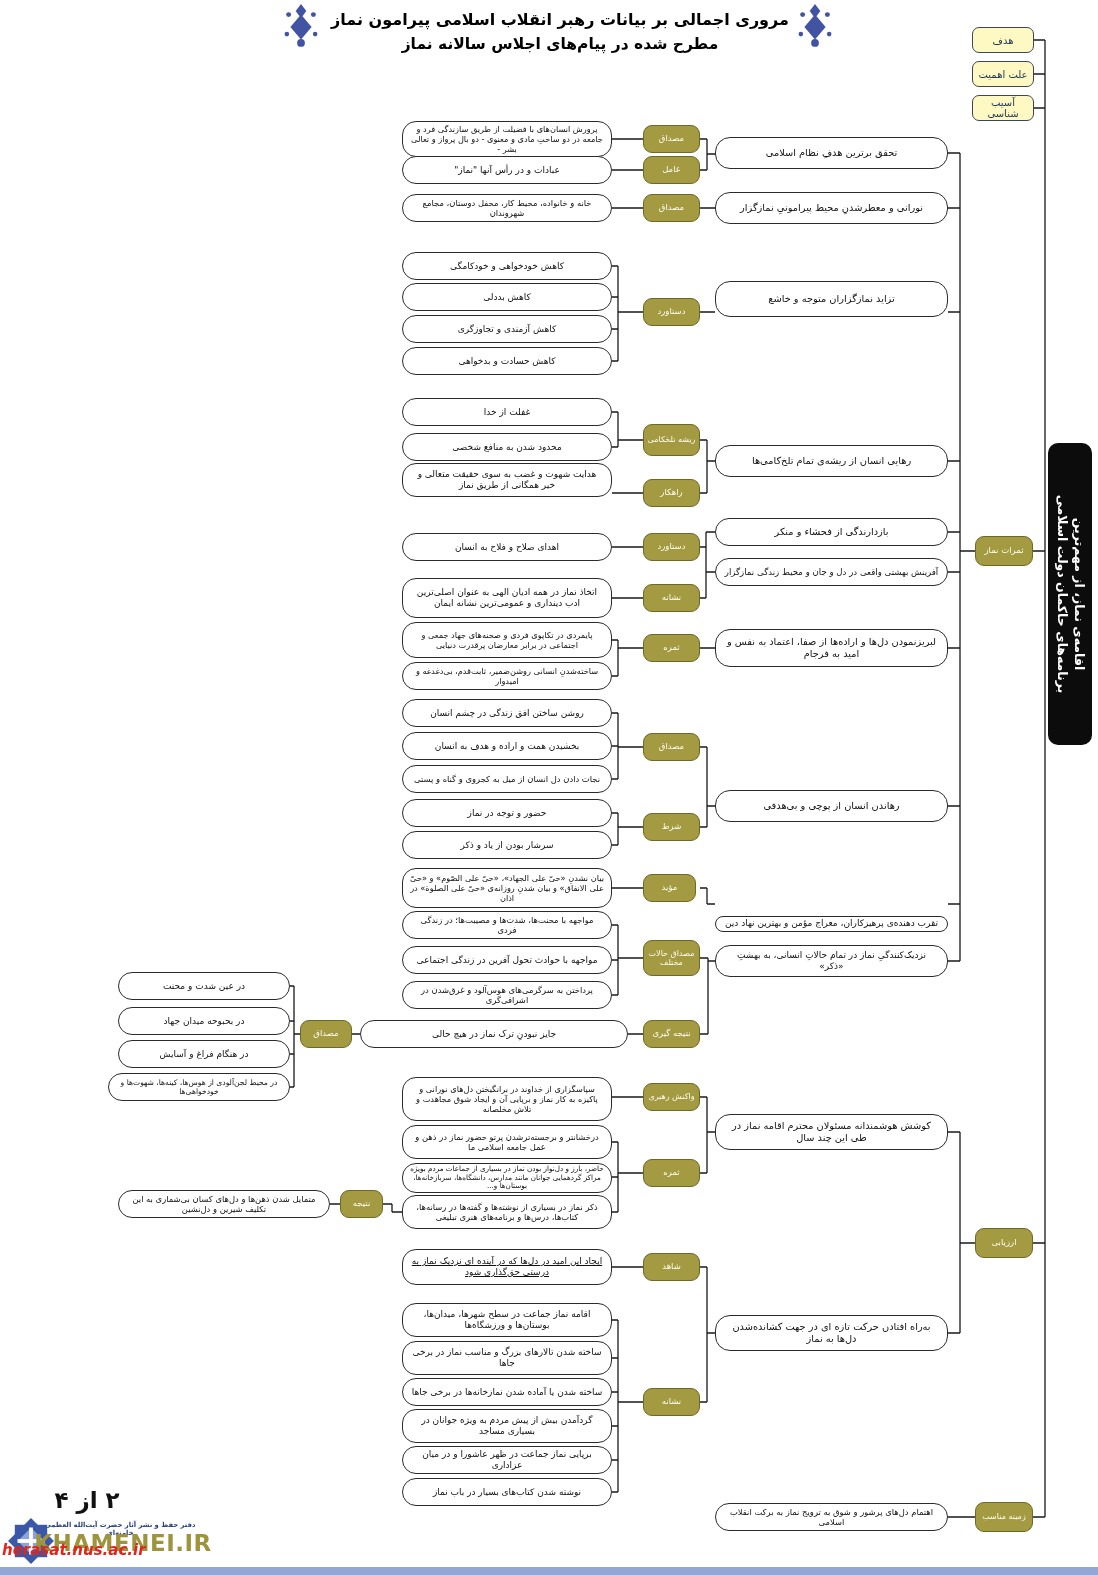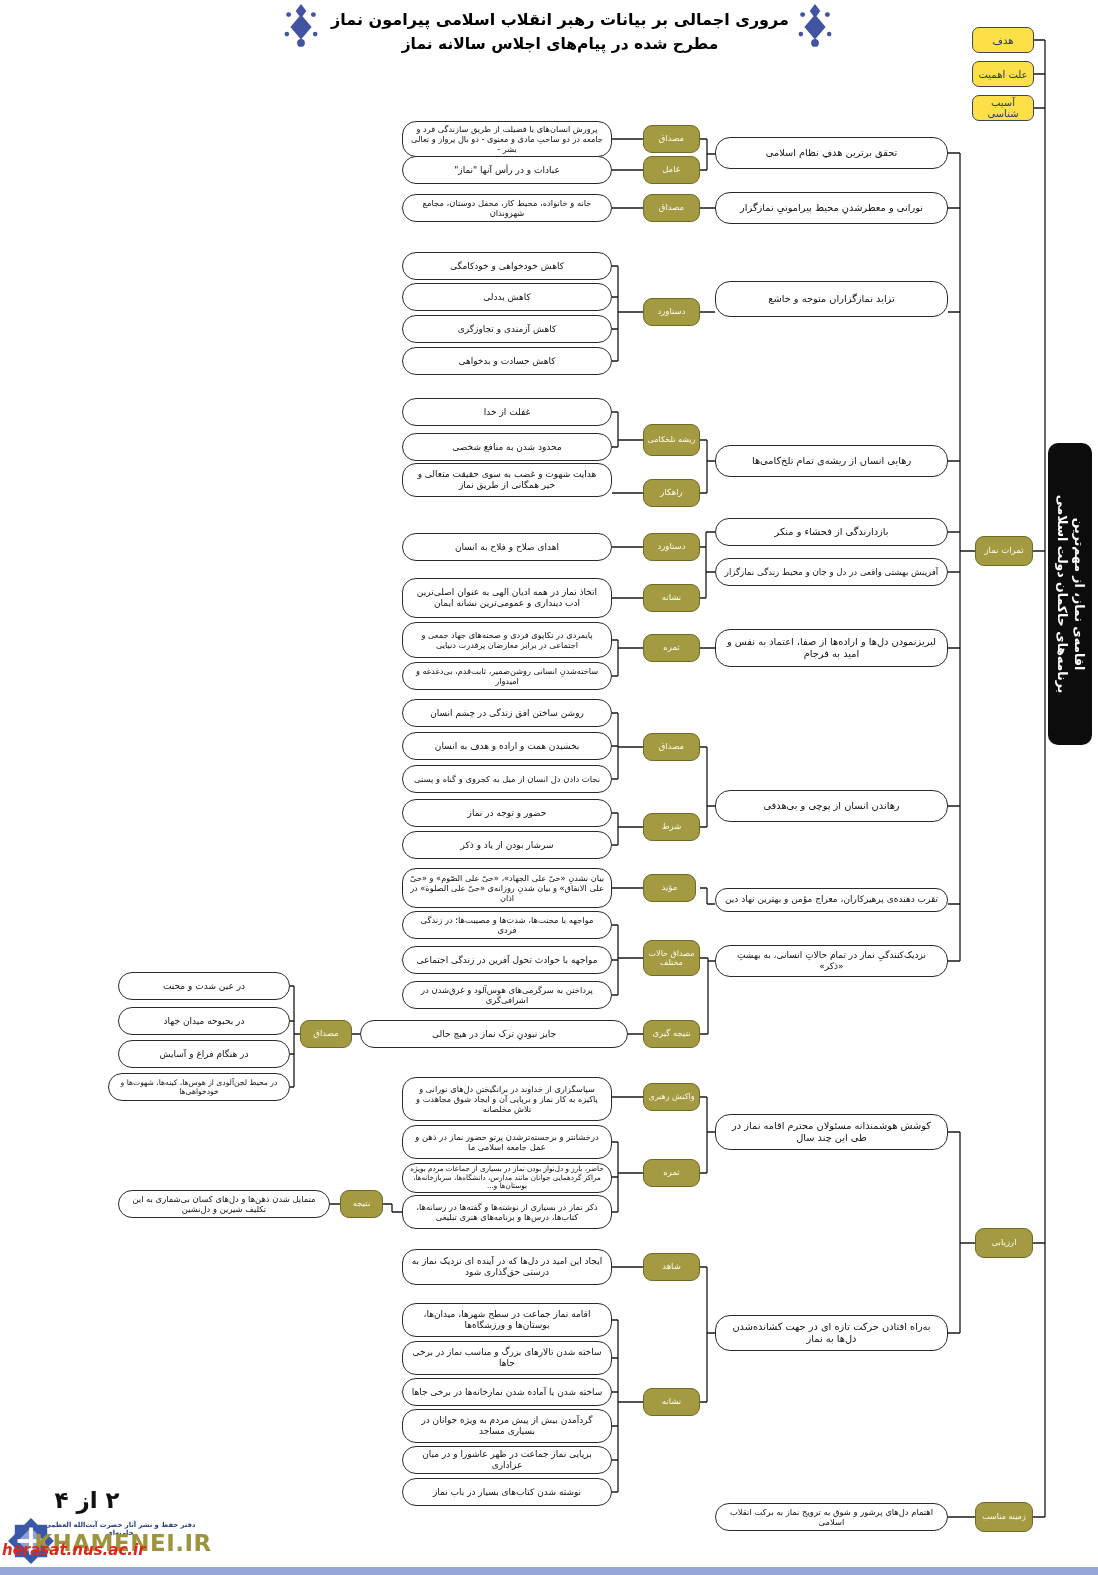--- a/index.html
+++ b/index.html
@@ -6,21 +6,21 @@
   #page{position:relative;width:1098px;height:1575px;background:#ffffff;overflow:hidden;
         font-family:"DejaVu Sans",sans-serif;}
   .box,.l1,.tag,.cat{position:absolute;box-sizing:border-box;display:flex;align-items:center;
         justify-content:center;text-align:center;direction:rtl;}
   .box{background:#fff;border:1.3px solid #2b2b2b;border-radius:14px;font-size:9px;
         line-height:1.22;padding:1px 7px;color:#101010;}
   .l1{background:#fff;border:1.3px solid #2b2b2b;border-radius:15px;font-size:9.8px;
         line-height:1.25;padding:1px 8px;color:#101010;}
   .tag{background:#a39a41;border:1.3px solid #6f6928;border-radius:9px;color:#fffdf2;
         font-size:8.5px;line-height:1.15;padding:1px 3px;}
-  .cat{background:#fde047;border:1.2px solid #3c4656;border-radius:7px;color:#1d3553;
+  .cat{background:#fef9c3;border:1.2px solid #3c4656;border-radius:7px;color:#1d3553;
         font-size:10px;padding:1px 4px;}
   #title{position:absolute;left:300px;top:8px;width:520px;text-align:center;direction:rtl;
         color:#000;font-weight:bold;}
   #title .t1{font-size:16px;line-height:1.55;}
   #title .t2{font-size:15.5px;line-height:1.5;}
   #banner{position:absolute;left:1048px;top:443px;width:44px;height:302px;background:#0c0c0c;
         border-radius:10px;}
   #banner .rot{position:absolute;left:-129px;top:129px;width:302px;height:44px;
         transform:rotate(90deg);display:flex;flex-direction:column;align-items:center;
         justify-content:center;direction:rtl;color:#fff;font-weight:bold;font-size:12.5px;
@@ -151,21 +151,21 @@
 
   <div class="l1" style="left:715px;top:790px;width:233px;height:32px;">رهاندن انسان از پوچی و بی‌هدفی</div>
   <div class="tag" style="left:643px;top:733px;width:57px;height:28px;">مصداق</div>
   <div class="box" style="left:402px;top:699px;width:210px;height:28px;">روشن ساختن افق زندگی در چشم انسان</div>
   <div class="box" style="left:402px;top:732px;width:210px;height:28px;">بخشیدن همت و اراده و هدف به انسان</div>
   <div class="box" style="left:402px;top:765px;width:210px;height:28px;font-size:8.4px;">نجات دادن دل انسان از میل به کجروی و گناه و پستی</div>
   <div class="tag" style="left:643px;top:813px;width:57px;height:28px;">شرط</div>
   <div class="box" style="left:402px;top:799px;width:210px;height:28px;">حضور و توجه در نماز</div>
   <div class="box" style="left:402px;top:831px;width:210px;height:28px;">سرشار بودن از یاد و ذکر</div>
 
-  <div class="l1" style="left:715px;top:888px;width:233px;height:24px;font-size:9px;">تقرب دهنده‌ی پرهیزکاران، معراج مؤمن و بهترین نهاد دین</div>
+  <div class="l1" style="left:715px;top:916px;width:233px;height:16px;font-size:9px;">تقرب دهنده‌ی پرهیزکاران، معراج مؤمن و بهترین نهاد دین</div>
   <div class="tag" style="left:643px;top:874px;width:53px;height:28px;">مؤید</div>
   <div class="box" style="left:402px;top:868px;width:210px;height:40px;font-size:8.2px;">بیان نشدنِ «حیّ علی الجهاد»، «حیّ علی الصّوم» و «حیّ علی الانفاق» و بیان شدنِ روزانه‌ی «حیّ علی الصلوة» در اذان</div>
 
   <div class="l1" style="left:715px;top:945px;width:233px;height:32px;font-size:9px;">نزدیک‌کنندگیِ نماز در تمام حالاتِ انسانی، به بهشتِ «ذکر»</div>
   <div class="tag" style="left:643px;top:940px;width:57px;height:36px;font-size:8px;">مصداق حالات مختلف</div>
   <div class="box" style="left:402px;top:911px;width:210px;height:28px;font-size:8.4px;">مواجهه با محنت‌ها، شدت‌ها و مصیبت‌ها؛ در زندگی فردی</div>
   <div class="box" style="left:402px;top:946px;width:210px;height:28px;">مواجهه با حوادث تحول آفرین در زندگی اجتماعی</div>
   <div class="box" style="left:402px;top:981px;width:210px;height:28px;font-size:8.4px;">پرداختن به سرگرمی‌های هوس‌آلود و غرق‌شدن در اشرافی‌گری</div>
   <div class="tag" style="left:643px;top:1020px;width:57px;height:28px;">نتیجه گیری</div>
   <div class="box" style="left:360px;top:1020px;width:268px;height:28px;">جایز نبودنِ ترک نماز در هیچ حالی</div>
@@ -182,21 +182,21 @@
   <div class="box" style="left:402px;top:1077px;width:210px;height:44px;font-size:8.2px;">سپاسگزاری از خداوند در برانگیختن دل‌های نورانی و پاکیزه به کار نماز و برپایی آن و ایجاد شوق مجاهدت و تلاش مخلصانه</div>
   <div class="tag" style="left:643px;top:1159px;width:57px;height:28px;">ثمره</div>
   <div class="box" style="left:402px;top:1125px;width:210px;height:34px;font-size:8.4px;">درخشانتر و برجسته‌ترشدن پرتو حضور نماز در ذهن و عمل جامعه اسلامی ما</div>
   <div class="box" style="left:402px;top:1163px;width:210px;height:30px;font-size:7.2px;">حاضر، بارز و دل‌نواز بودن نماز در بسیاری از جماعات مردم بویژه مراکز گردهمایی جوانان مانند مدارس، دانشگاه‌ها، سربازخانه‌ها، بوستان‌ها و...</div>
   <div class="box" style="left:402px;top:1195px;width:210px;height:34px;font-size:8.4px;">ذکر نماز در بسیاری از نوشته‌ها و گفته‌ها در رسانه‌ها، کتاب‌ها، درس‌ها و برنامه‌های هنری تبلیغی</div>
   <div class="tag" style="left:340px;top:1190px;width:43px;height:28px;">نتیجه</div>
   <div class="box" style="left:118px;top:1190px;width:212px;height:28px;font-size:8.4px;">متمایل شدن ذهن‌ها و دل‌های کسان بی‌شماری به این تکلیف شیرین و دل‌نشین</div>
 
   <div class="l1" style="left:715px;top:1315px;width:233px;height:36px;">به‌راه افتادن حرکت تازه ای در جهت کشانده‌شدن دل‌ها به نماز</div>
   <div class="tag" style="left:643px;top:1253px;width:57px;height:28px;">شاهد</div>
-  <div class="box" style="left:402px;top:1249px;width:210px;height:36px;">ایجاد این امید در دل‌ها که در آینده ای نزدیک نماز به درستی حق‌گذاری شود</div>
+  <div class="box" style="left:402px;top:1249px;width:210px;height:36px;text-decoration:underline;">ایجاد این امید در دل‌ها که در آینده ای نزدیک نماز به درستی حق‌گذاری شود</div>
   <div class="tag" style="left:643px;top:1388px;width:57px;height:28px;">نشانه</div>
   <div class="box" style="left:402px;top:1303px;width:210px;height:34px;">اقامه نماز جماعت در سطح شهرها، میدان‌ها، بوستان‌ها و ورزشگاه‌ها</div>
   <div class="box" style="left:402px;top:1341px;width:210px;height:34px;">ساخته شدن تالارهای بزرگ و مناسب نماز در برخی جاها</div>
   <div class="box" style="left:402px;top:1378px;width:210px;height:28px;">ساخته شدن یا آماده شدن نمازخانه‌ها در برخی جاها</div>
   <div class="box" style="left:402px;top:1409px;width:210px;height:34px;">گردآمدن بیش از پیش مردم به ویژه جوانان در بسیاری مساجد</div>
   <div class="box" style="left:402px;top:1446px;width:210px;height:28px;">برپایی نماز جماعت در ظهر عاشورا و در میان عزاداری</div>
   <div class="box" style="left:402px;top:1478px;width:210px;height:28px;">نوشته شدن کتاب‌های بسیار در باب نماز</div>
 
   <div class="tag" style="left:975px;top:1502px;width:58px;height:30px;font-size:8px;">زمینه مناسب</div>
   <div class="box" style="left:715px;top:1503px;width:233px;height:28px;font-size:8.4px;">اهتمام دل‌های پرشور و شوق به ترویج نماز به برکت انقلاب اسلامی</div>

